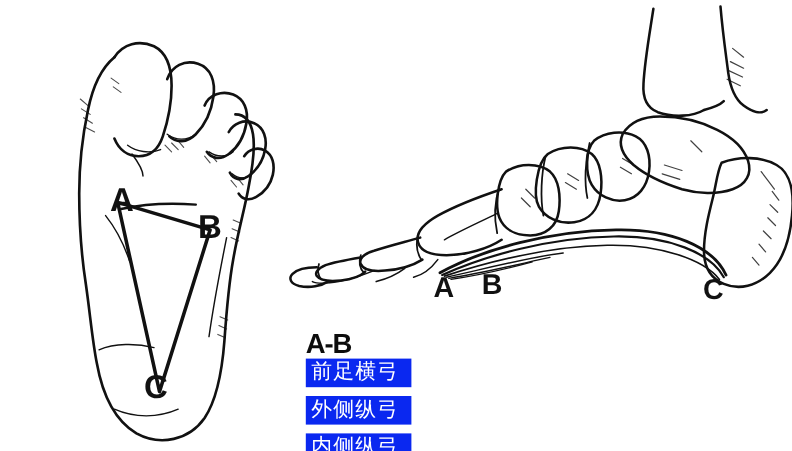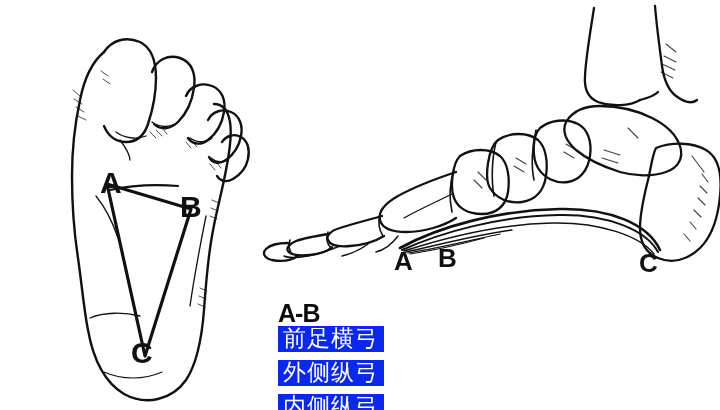--- a/index.html
+++ b/index.html
@@ -41,21 +41,21 @@
     letter-spacing:-1px;
   }
   .legend-names{
     display:flex;flex-direction:column;
     gap:8px;
   }
   .legend-name{
     background:#0a28f0;
     color:#ffffff;
     font-family:"Liberation Sans", sans-serif;
-    font-size:23px;
+    font-size:19px;
     line-height:23px;
     padding:1px 5px 2px 5px;
     letter-spacing:1px;
     white-space:nowrap;
   }
 </style>
 </head>
 <body>
 
 <div id="page">

